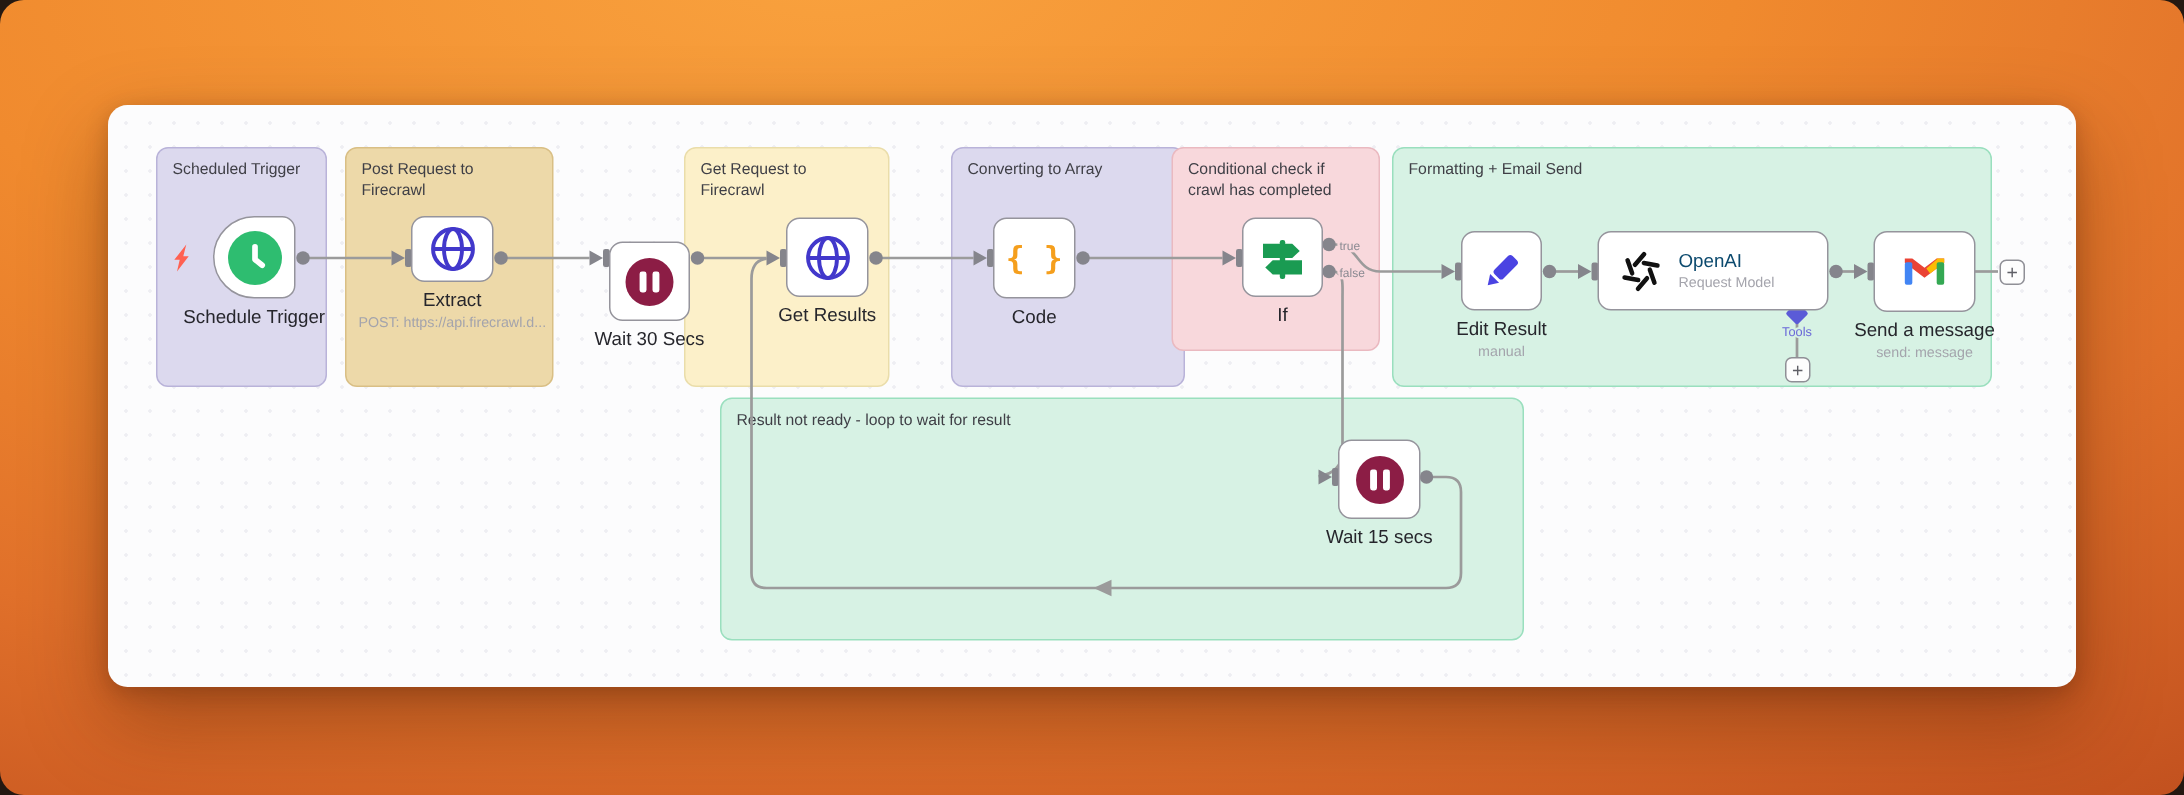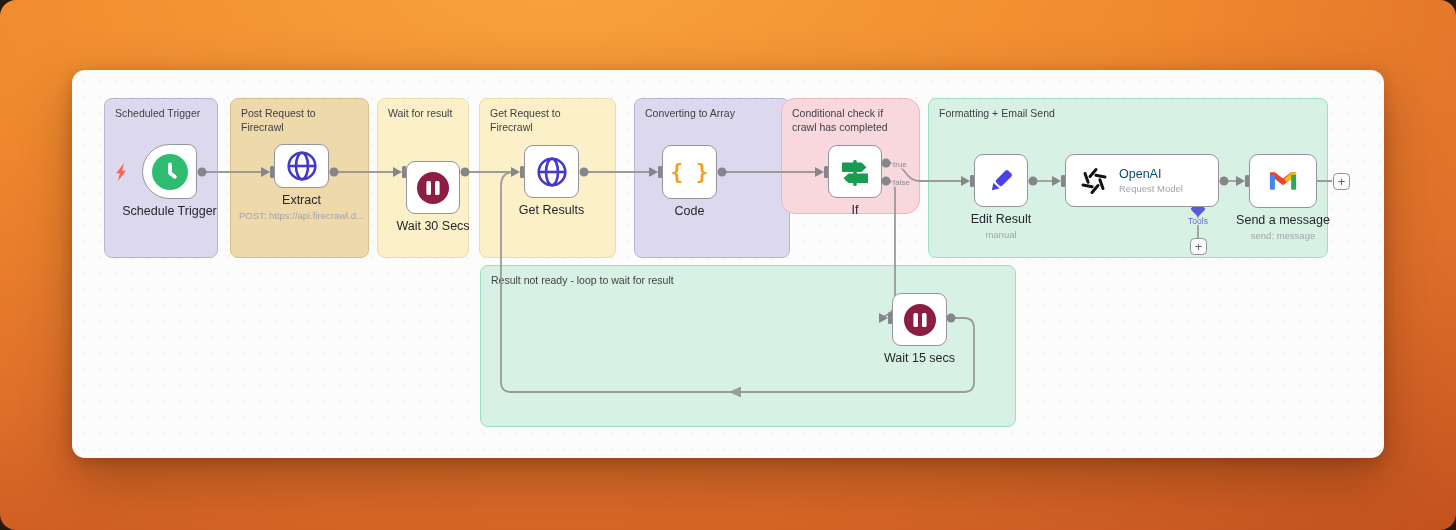--- a/index.html
+++ b/index.html
@@ -43,30 +43,27 @@
 
 <div class="screen">
   <div class="card">
 
     <div class="group g-lavender" style="left:32px; top:28px; width:114px; height:160px;">
       <div class="group-title">Scheduled Trigger</div>
     </div>
     <div class="group g-tan" style="left:158px; top:28px; width:139px; height:160px;">
       <div class="group-title">Post Request to Firecrawl</div>
     </div>
-    <div class="group g-yellow" style="left:305px; top:28px; width:92px; height:160px;">
-      <div class="group-title">Wait for result</div>
-    </div>
-    <div class="group g-yellow" style="left:407px; top:28px; width:137px; height:160px;">
+    <div class="group g-yellow" style="left:384px; top:28px; width:137px; height:160px;">
       <div class="group-title">Get Request to Firecrawl</div>
     </div>
     <div class="group g-lavender" style="left:562px; top:28px; width:156px; height:160px;">
       <div class="group-title">Converting to Array</div>
     </div>
-    <div class="group g-pink" style="left:709px; top:28px; width:139px; height:116px;border-radius:14px;">
+    <div class="group g-pink" style="left:709px; top:28px; width:139px; height:136px;">
       <div class="group-title">Conditional check if crawl has completed</div>
     </div>
     <div class="group g-mint" style="left:856px; top:28px; width:400px; height:160px;">
       <div class="group-title">Formatting + Email Send</div>
     </div>
     <div class="group g-mint" style="left:408px; top:195px; width:536px; height:162px;">
       <div class="group-title">Result not ready - loop to wait for result</div>
     </div>
   </div>
 

